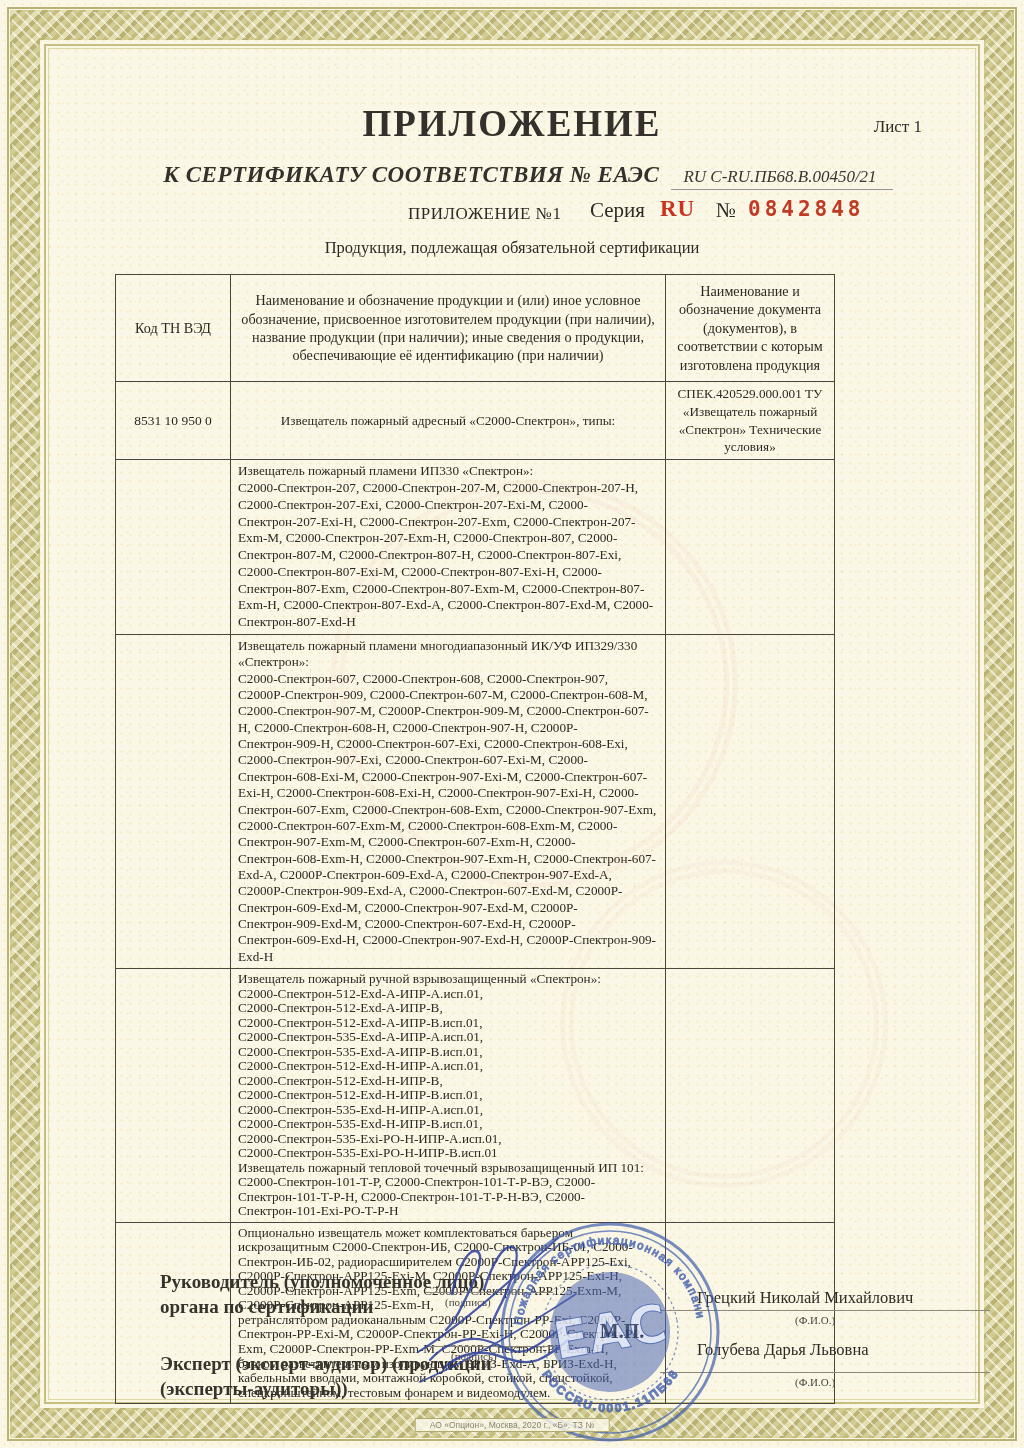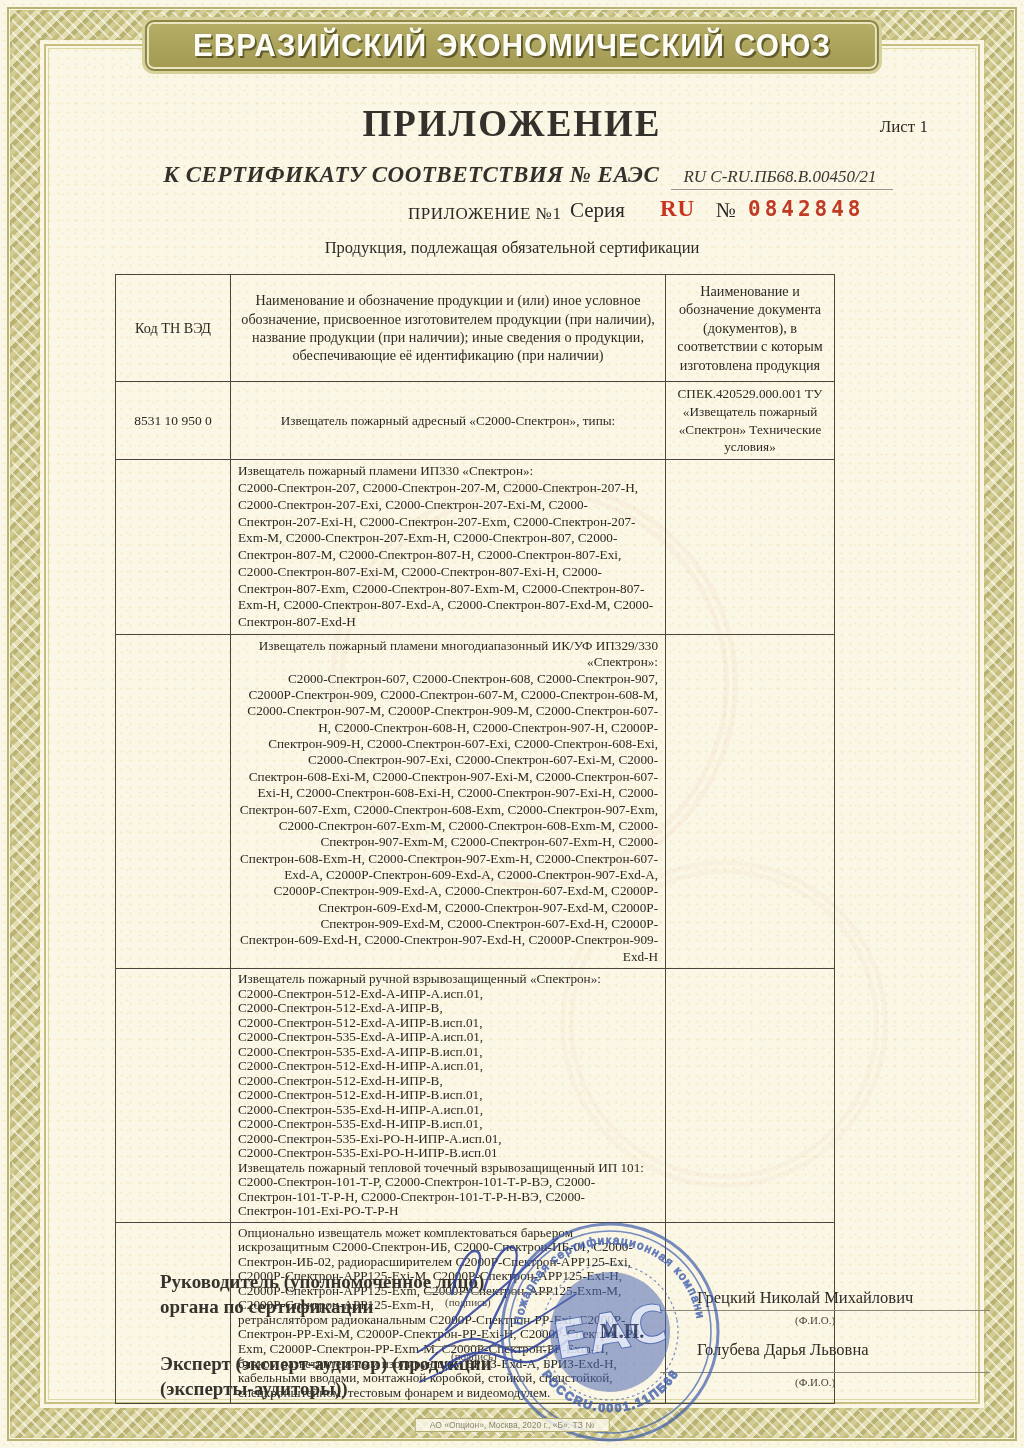--- a/index.html
+++ b/index.html
@@ -32,29 +32,29 @@
   .banner{position:absolute;top:20px;left:50%;transform:translateX(-50%);
     background:linear-gradient(#b6ae66,#a29a53);
     border:2px solid #8d8544;border-radius:9px;padding:7px 22px 8px;
     box-shadow:0 0 0 3px #d6d09a, inset 0 0 0 2px #eae6c2;white-space:nowrap;}
   .banner-text{display:inline-block;font-family:"Liberation Sans",sans-serif;font-weight:bold;
     font-size:32px;line-height:1;color:#fdfdf6;letter-spacing:1px;transform:scaleX(.93);
     text-shadow:2px 2px 0 rgba(92,86,40,.95),0 0 1px rgba(92,86,40,.6);}
 
   .doc-title{position:absolute;top:102px;left:0;width:100%;text-align:center;
     font-size:37px;font-weight:bold;letter-spacing:2px;color:#34312c;}
-  .sheet{position:absolute;top:117px;right:96px;font-size:17px;color:#2e2b26;}
+  .sheet{position:absolute;top:117px;right:102px;font-size:17px;color:#2e2b26;}
 
   .cert-row{position:absolute;top:162px;left:16px;width:100%;text-align:center;white-space:nowrap;font-style:italic;}
   .cert-label{font-size:23px;font-weight:bold;letter-spacing:.5px;color:#34312c;}
   .cert-number{font-size:17px;color:#3a3732;border-bottom:1px solid #9a958a;padding:0 16px 3px 12px;margin-left:8px;}
 
   .series-row{position:absolute;top:198px;left:0;width:100%;height:30px;}
   .appendix-label{position:absolute;left:408px;top:6px;font-size:17px;letter-spacing:.5px;}
-  .series-label{position:absolute;left:570px;top:0;font-size:21px;}
+  .series-label{position:absolute;left:590px;top:0;font-size:21px;}
   .series-value{position:absolute;left:660px;top:-2px;font-size:23px;font-weight:bold;color:#c8341f;letter-spacing:1px;}
   .num-sign{position:absolute;left:716px;top:0;font-size:21px;}
   .blank-number{position:absolute;left:748px;top:-1px;font-family:"DejaVu Sans Mono",monospace;
     font-size:21px;font-weight:bold;color:#c03a24;letter-spacing:4px;}
 
   .subtitle{position:absolute;top:238px;left:0;width:100%;text-align:center;font-size:16.5px;color:#2e2b26;}
 
   .cert-table{position:absolute;top:274px;left:115px;width:720px;border-collapse:collapse;
     font-size:13.2px;color:#2c2923;}
   .cert-table th,.cert-table td{border:1.4px solid #4a463e;vertical-align:middle;padding:3px 7px;}
@@ -64,21 +64,21 @@
   .th-doc{width:23.5%;}
   .r1 td{height:58px;}
   .cell-code{text-align:center;font-size:13.5px;}
   .cell-doc{text-align:center;font-size:13.2px;line-height:1.35;}
   .cell-product{text-align:center;}
   .cell-product-block{text-align:left;vertical-align:top;white-space:pre-line;}
   .lh-wide{line-height:1.27;margin-top:23px;}
   .lh-mid{line-height:1.24;}
   .lh-tight{line-height:1.1;}
   .r2 td{height:130px;}
-  .r3 td{height:258px;text-align:right;}
+  .r3 td{height:258px;}
   .r4 td{height:242px;}
   .r5 td{height:170px;}
 
   .sign-area{position:absolute;left:115px;top:1262px;width:850px;height:150px;font-size:19px;}
   .sign-label{position:absolute;left:45px;width:340px;font-weight:bold;line-height:1.3;color:#37342e;}
   .sign-label-1{top:8px;}
   .sign-label-2{top:90px;}
   .sig-line{position:absolute;border-bottom:1px solid #8d887c;}
   .sig-line-1{left:310px;top:30px;width:128px;}
   .sig-line-2{left:310px;top:84px;width:132px;}
@@ -107,23 +107,20 @@
 <div class="page">
 
   <div class="frame-outer"></div>
   <div class="frame-band"></div>
   <div class="frame-band2"></div>
   <div class="frame-inner"></div>
   <div class="frame-inner2"></div>
   <div class="wm wm1"></div>
   <div class="wm wm2"></div>
 
-  <div class="banner">
-    <span class="banner-text">ЕВРАЗИЙСКИЙ ЭКОНОМИЧЕСКИЙ СОЮЗ</span>
-  </div>
 
   <div class="doc-title">ПРИЛОЖЕНИЕ</div>
   <div class="sheet">Лист 1</div>
 
   <div class="cert-row">
     <span class="cert-label">К СЕРТИФИКАТУ СООТВЕТСТВИЯ № ЕАЭС</span>
     <span class="cert-number">RU C-RU.ПБ68.В.00450/21</span>
   </div>
 
   <div class="series-row">

